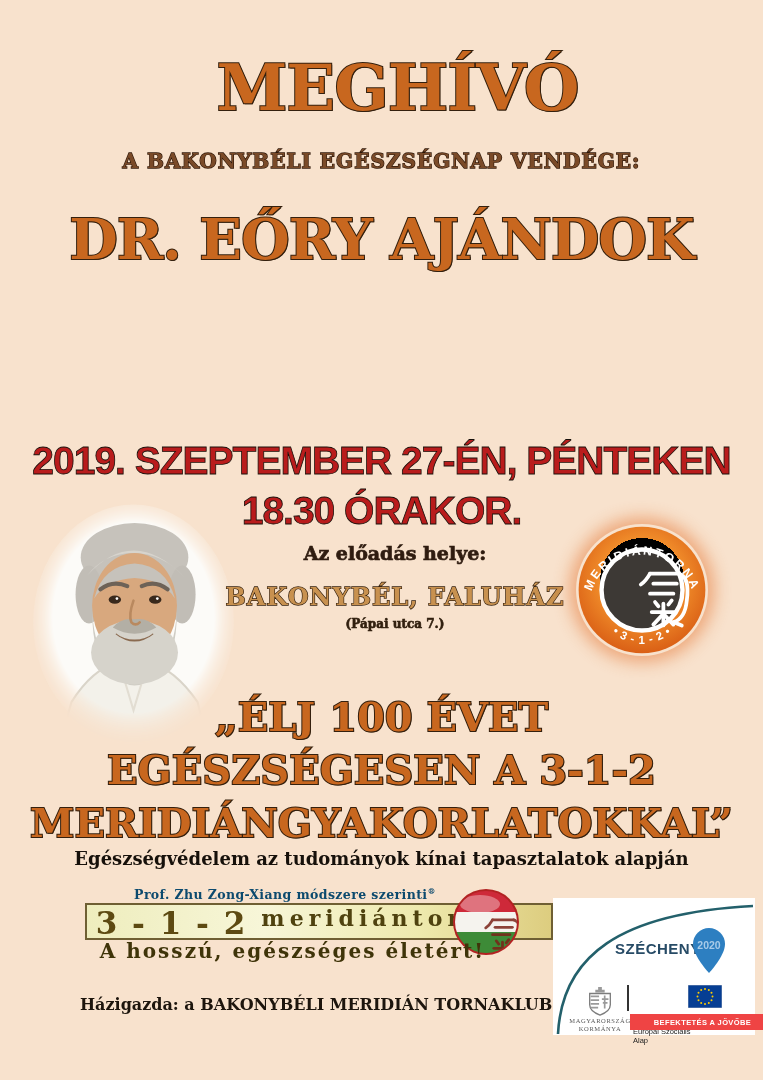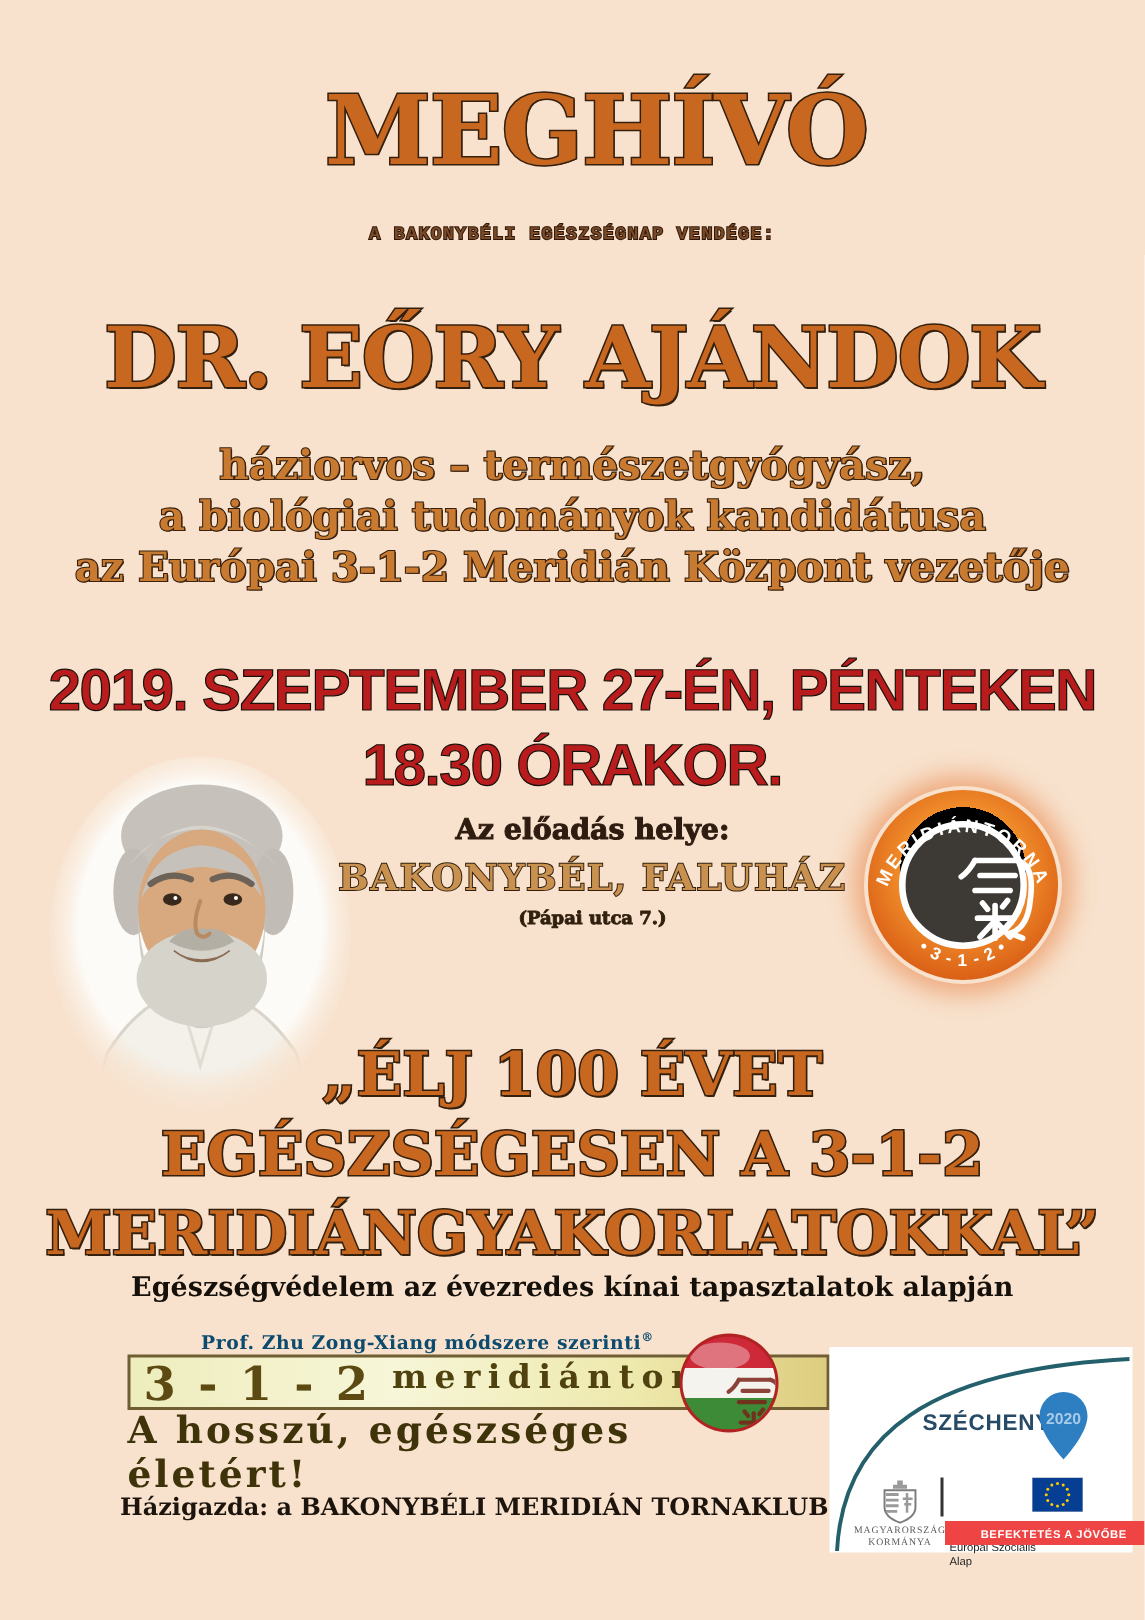--- a/index.html
+++ b/index.html
@@ -15,57 +15,57 @@
     -webkit-text-stroke:2px #34200e; paint-order:stroke fill;
     text-shadow:1px 1px 0 #34200e;
   }
   .orange-mid{
     color:#c87a30; font-weight:bold;
     -webkit-text-stroke:1.4px #34200e; paint-order:stroke fill;
     text-shadow:1px 1px 0 #3a220f;
   }
   .title{top:50px; font-size:64px; letter-spacing:-1px; left:16px;}
   .subtitle{
-    top:149px; font-size:12px; font-weight:bold; color:#7a4a28;
-    -webkit-text-stroke:1.3px #2e1708; paint-order:stroke fill; letter-spacing:1px;font-family:Liberation Mono, monospace;
+    top:149px; font-size:20px; font-weight:bold; color:#7a4a28;
+    -webkit-text-stroke:1.3px #2e1708; paint-order:stroke fill; letter-spacing:1px;
   }
   .guest-name{top:206px; font-size:56px; letter-spacing:-1px; margin:0;}
   .guest-titles{top:294px; font-size:27px; line-height:34px;}
   .date-block{
     top:436px; font-family:"Liberation Sans", sans-serif; font-weight:700;
     font-size:39px; line-height:50px; color:#b91c1c; letter-spacing:-1px;
     -webkit-text-stroke:0.8px #16100a;
   }
   .portrait{position:absolute; left:30px; top:503px; width:207px; height:244px;}
   .venue{top:542px; left:205px; width:380px; position:absolute; text-align:center;}
   .venue-label{font-size:19px; font-weight:bold; color:#2f1c10; -webkit-text-stroke:0.7px #2f1c10;}
   .venue-name{
-    font-size:24px; font-weight:bold; color:#c8914f; margin-top:6px;
+    font-size:24px; font-weight:bold; color:#c8914f; margin-top:18px;
     -webkit-text-stroke:1.3px #33200f; paint-order:stroke fill; letter-spacing:1px;
   }
   .venue-address{font-size:12px; font-weight:bold; color:#32200f; margin-top:6px; -webkit-text-stroke:0.6px #32200f;}
   .badge{position:absolute; left:576px; top:524px; width:132px; height:132px; border-radius:50%;
          box-shadow:0 0 16px 7px rgba(226,102,29,.45);}
   .quote{top:690px; font-size:40px; line-height:53px; letter-spacing:0px;}
   .quote-sub{top:848px; font-size:18px; font-weight:bold; color:#16100a;}
   
   .prof-line{position:absolute; left:85px; top:886px; width:400px; text-align:center;
              font-size:12.5px; font-weight:bold; color:#0c4a6e; letter-spacing:.4px;}
   .prof-line sup{font-size:8px;}
   .band{
     position:absolute; left:85px; top:903px; width:468px; height:37px; box-sizing:border-box;
     border:2px solid #6f5f33;
     background:linear-gradient(90deg,#eeedbd 0%,#f7f6d8 38%,#eee9ad 72%,#ddcd7f 100%);
     display:flex; justify-content:center; padding-right:38px;
   }
   .band-numbers{font-size:31px; font-weight:bold; color:#5d4a12; letter-spacing:2px;}
   .band-name{font-size:22px; font-weight:600; color:#4f420f; letter-spacing:5px; margin-left:14px;}
   .flag-circle{position:absolute; left:452px; top:888px; width:68px; height:68px;}
-  .slogan{position:absolute; left:85px; top:939px; width:400px; text-align:left;
-          font-size:25px; font-weight:bold; color:#3f3409; letter-spacing:2px;}
+  .slogan{position:absolute; left:85px; top:939px; width:400px; text-align:right;
+          font-size:20px; font-weight:bold; color:#3f3409; letter-spacing:2px;}
   
   .sz-box{position:absolute; left:553px; top:898px; width:202px; height:137px; background:#ffffff;}
   .sz-arc{position:absolute; left:0; top:0;}
   .sz-name{position:absolute; left:62px; top:42px; font-family:"Liberation Sans",sans-serif;
            font-weight:bold; font-size:15px; color:#274b66; letter-spacing:.5px;}
   .sz-pin{position:absolute; left:136px; top:28px;}
   .gov{position:absolute; left:2px; top:119px; width:90px; text-align:center;
        font-size:6.5px; color:#5a5a5a; letter-spacing:.6px; line-height:8px;
        font-family:"Liberation Serif",serif;}
   .arms{position:absolute; left:34px; top:88px;}
@@ -83,25 +83,20 @@
 <body>
 
 <div class="poster">
 
   <div class="ctr title orange-big">MEGHÍVÓ</div>
 
   <div class="ctr subtitle">A BAKONYBÉLI EGÉSZSÉGNAP VENDÉGE:</div>
 
   <div class="ctr guest-name orange-big">DR. EŐRY AJÁNDOK</div>
 
-  <div class="ctr guest-titles">
-    <div class="orange-mid">háziorvos – természetgyógyász,</div>
-    <div class="orange-mid">a biológiai tudományok kandidátusa</div>
-    <div class="orange-mid">az Európai 3-1-2 Meridián Központ vezetője</div>
-  </div>
 
   <div class="ctr date-block">
     <div>2019. SZEPTEMBER 27-ÉN, PÉNTEKEN</div>
     <div>18.30 ÓRAKOR.</div>
   </div>
 
   <svg class="portrait" viewBox="0 0 200 235" aria-hidden="true">
     <defs>
       <radialGradient id="vigGrad" cx="50%" cy="48%" r="54%">
         <stop offset="72%" stop-color="#ffffff"></stop>
@@ -186,21 +181,21 @@
       <use href="#qi"></use>
     </g>
   </svg>
 
   <div class="ctr quote orange-big">
     <div>„ÉLJ 100 ÉVET</div>
     <div>EGÉSZSÉGESEN A 3-1-2</div>
     <div>MERIDIÁNGYAKORLATOKKAL”</div>
   </div>
 
-  <div class="ctr quote-sub">Egészségvédelem az évezredes kínai tapasztalatok alapján</div>
+  <div class="ctr quote-sub">Egészségvédelem az tudományok kínai tapasztalatok alapján</div>
 
   <div class="prof-line">
     <span>Prof. Zhu Zong-Xiang módszere szerinti</span><sup>®</sup>
   </div>
   <div class="band">
     <span class="band-numbers">3 - 1 - 2</span>
     <span class="band-name">meridiántorna</span>
   </div>
   <svg class="flag-circle" viewBox="0 0 68 68" aria-hidden="true">
     <defs>

